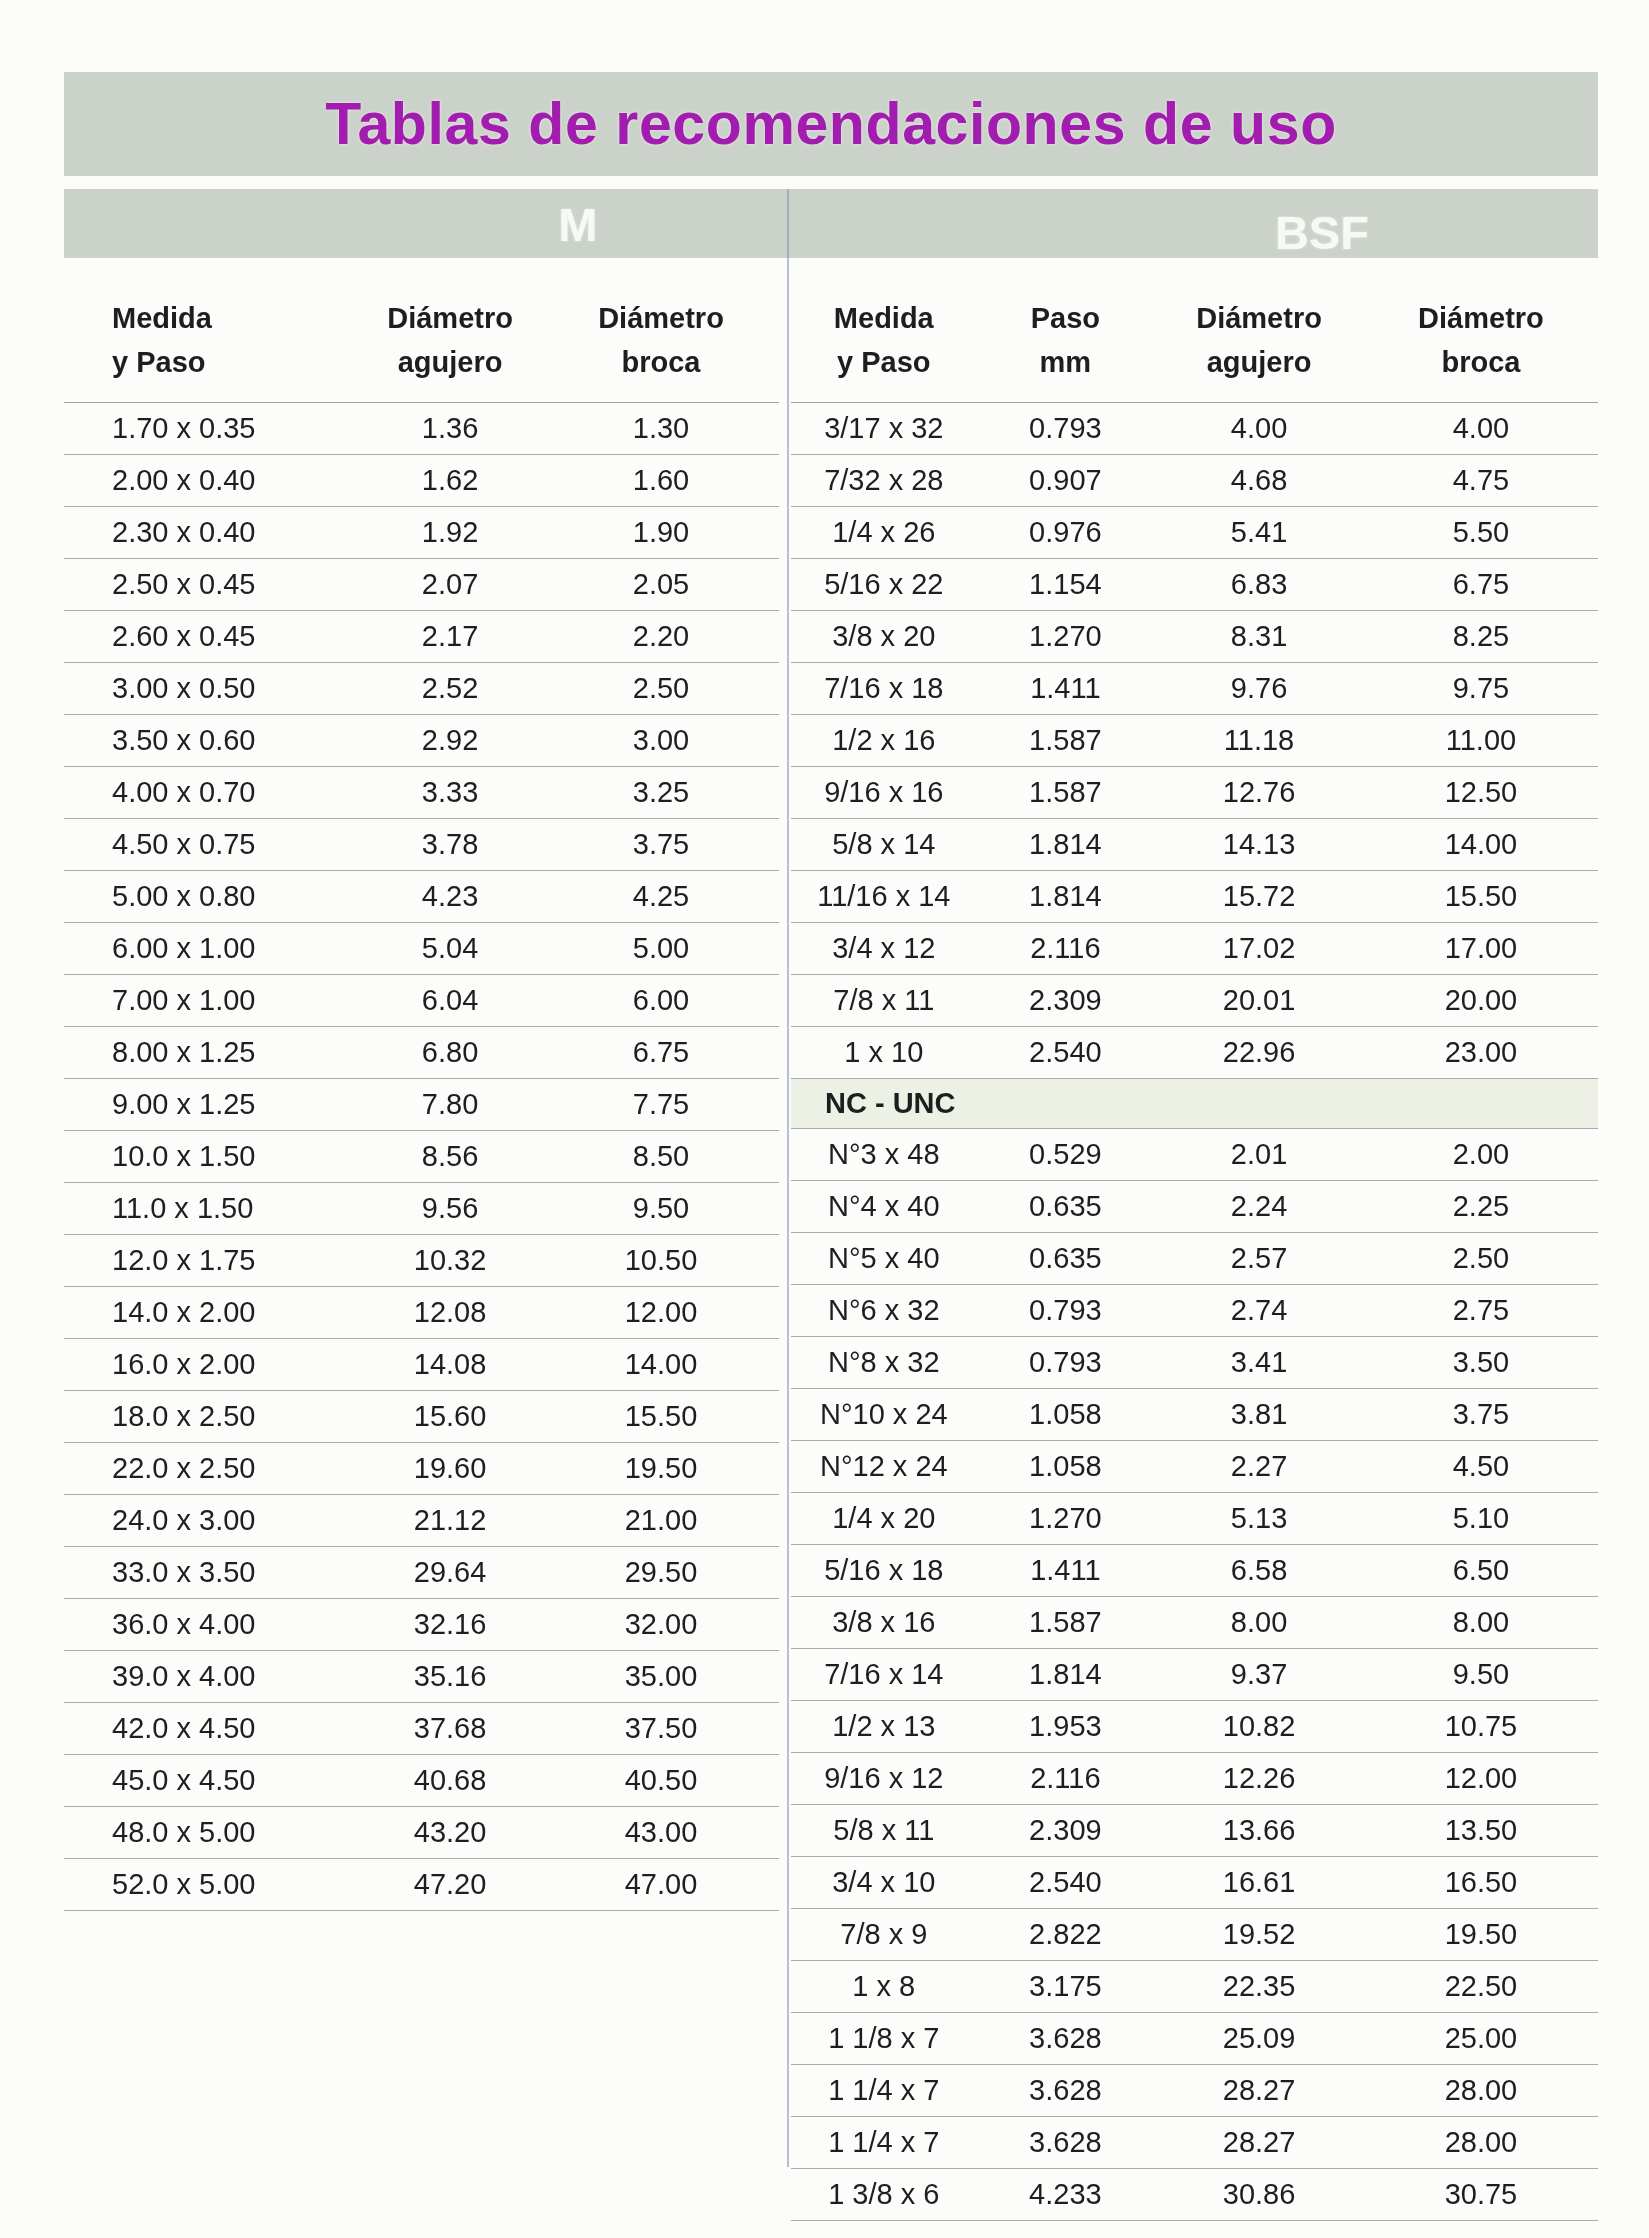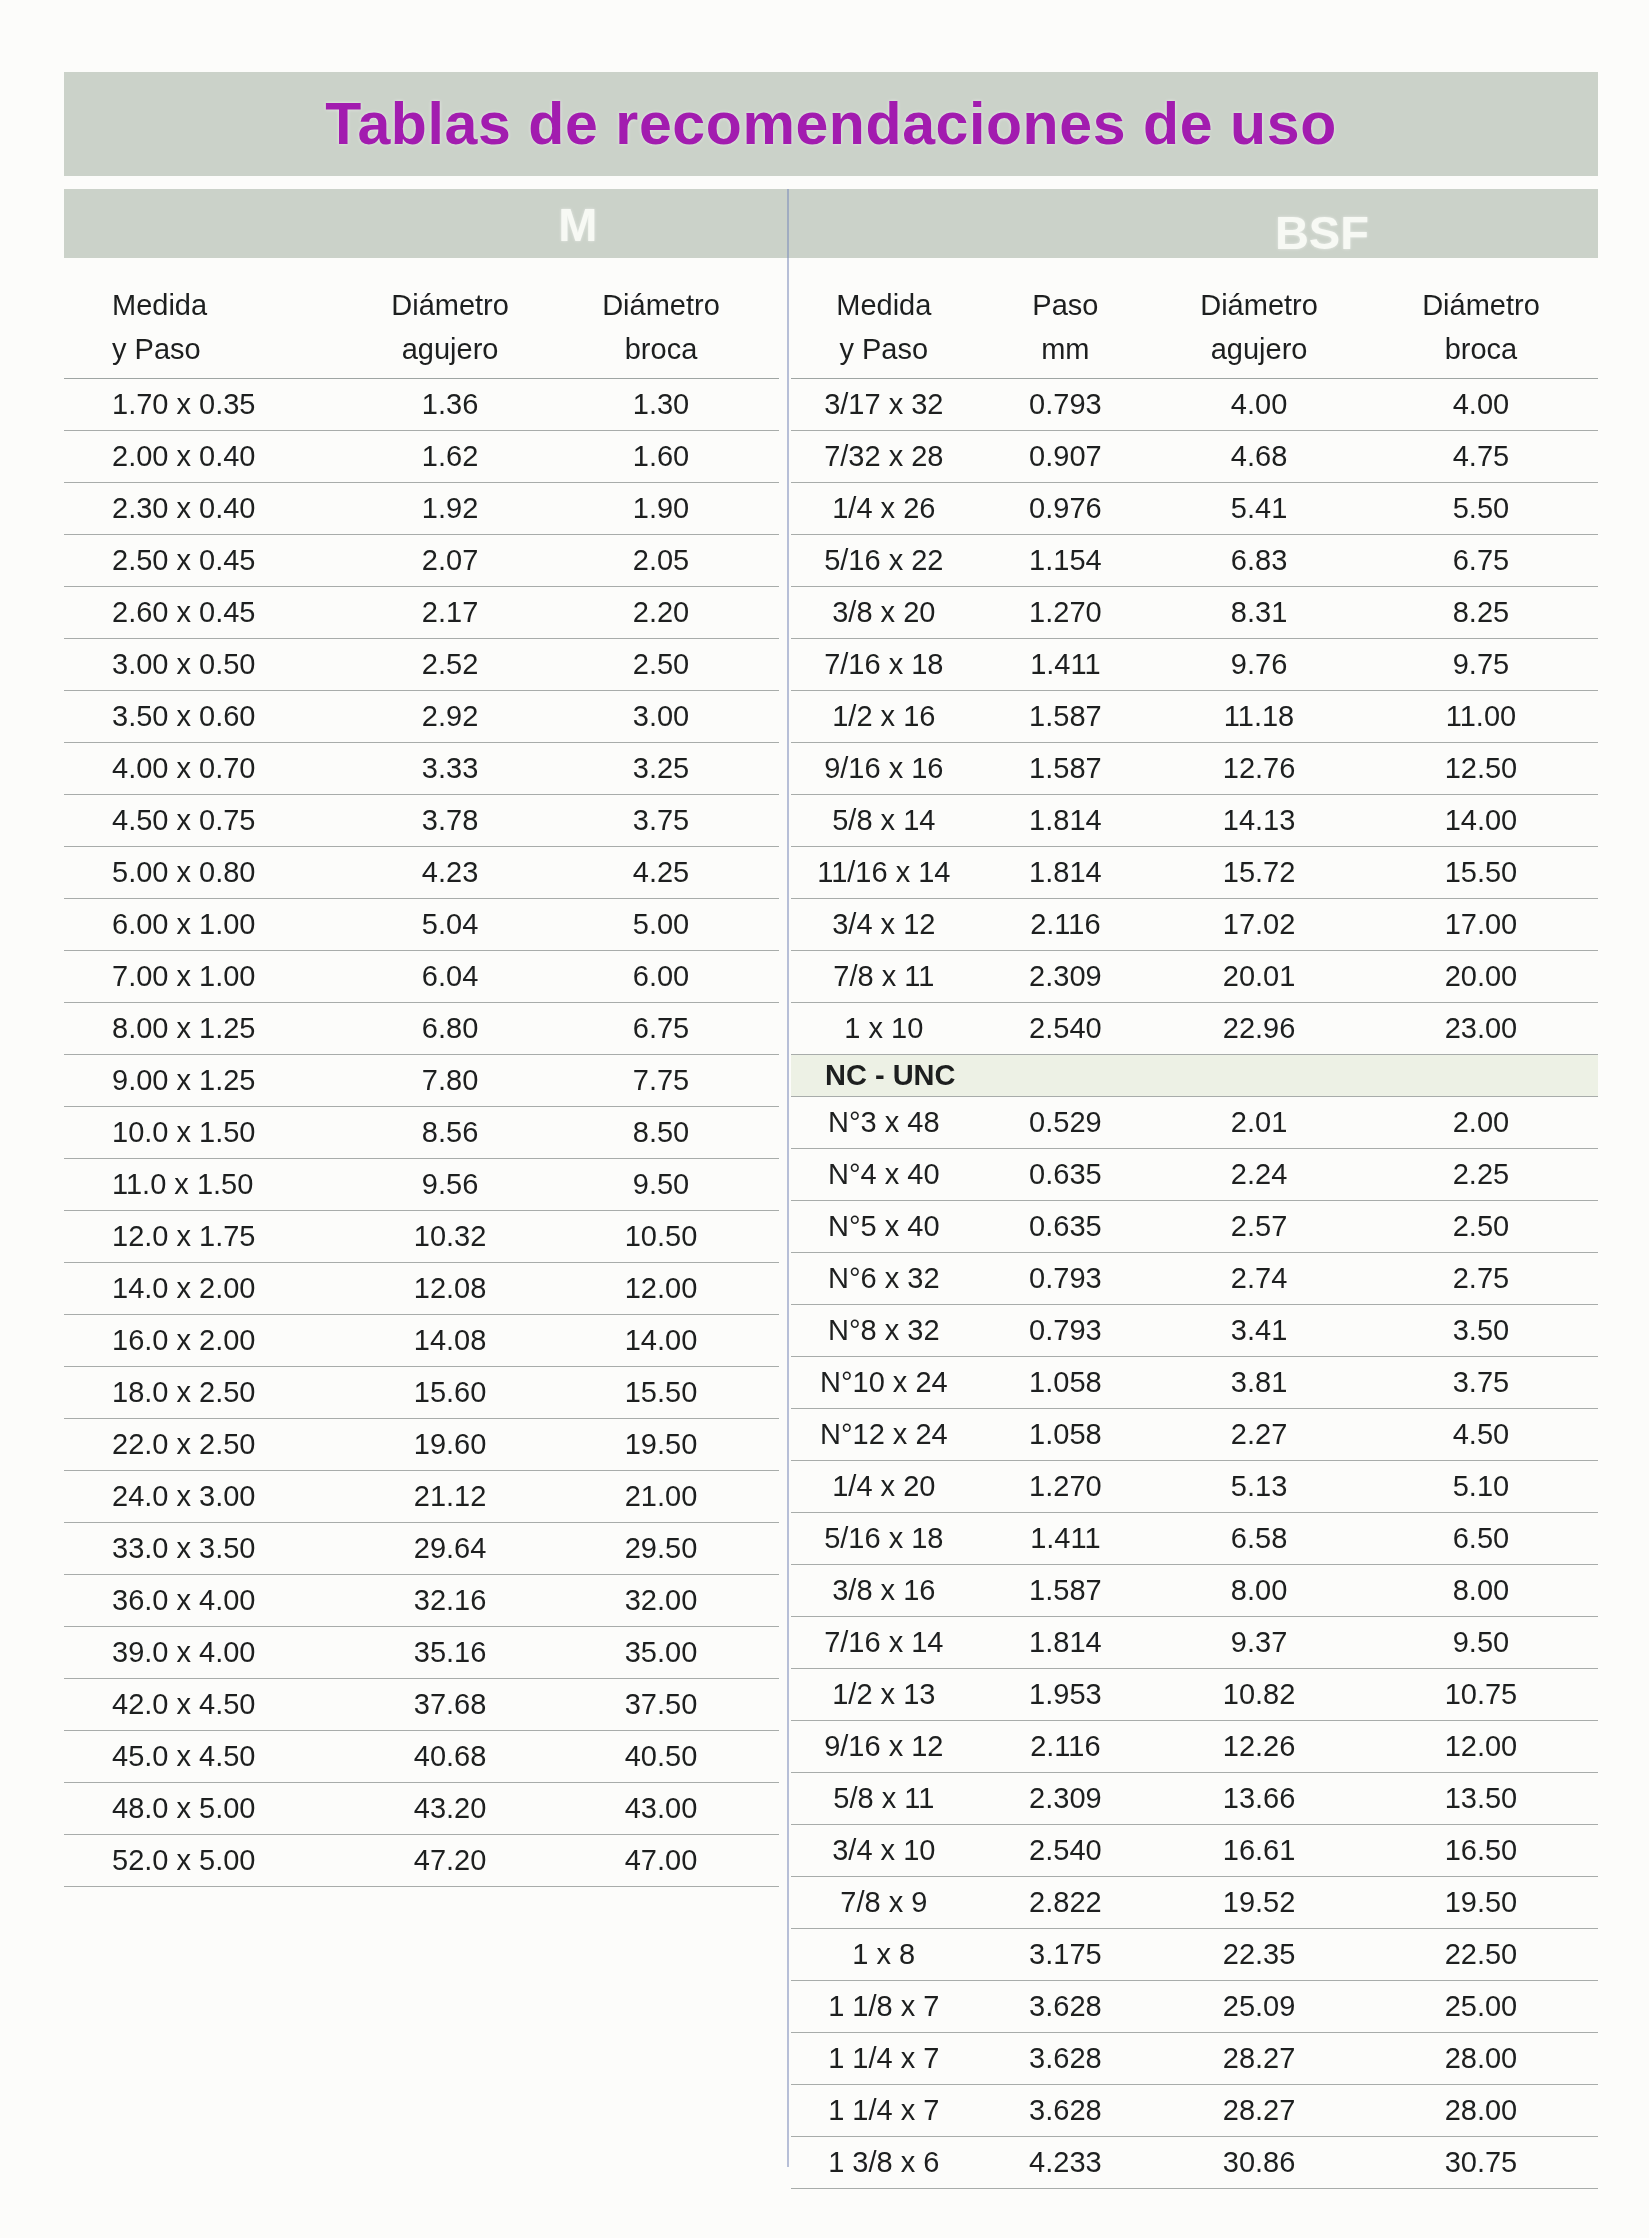--- a/index.html
+++ b/index.html
@@ -32,40 +32,41 @@
   .section-label.m   { left:33.5%; }
   .section-label.bsf { left:82%;margin-top:8px; }
   .v-divider {
     position:absolute; left:787px; top:189px; width:1.8px; height:1978px;
     background:rgba(125,140,185,0.55);
   }
   .tbl { position:absolute; top:283px; font-size:29px; }
   .tbl-left  { left:64px;  width:715px; }
   .tbl-right { left:791px; width:807px; }
   .hdr-row {
-    display:flex; font-weight:normal; line-height:44px; padding-bottom:7px;
+    display:flex; font-weight:bold; line-height:44px; padding-bottom:18px;
     border-bottom:1.2px solid #9fa5a3;
+    margin-top:13px;
   }
   .hdr-cell { text-align:center; }
   .t-row {
     display:flex; align-items:center; height:51px;
     border-bottom:1.2px solid #a8acaa;
   }
   .t-cell { text-align:center; white-space:nowrap; }
   
   .tbl-left .c1 { width:41%; text-align:left; padding-left:48px; box-sizing:border-box; }
   .tbl-left .c2 { width:26%; }
   .tbl-left .c3 { width:33%; }
   
   .tbl-right .c1 { width:23%; }
   .tbl-right .c2 { width:22%; }
   .tbl-right .c3 { width:26%; }
   .tbl-right .c4 { width:29%; }
   .subsection-row {
-    display:flex; align-items:center; height:42px;
+    display:flex; align-items:center; height:50px;
     background:#edf1e5; border-bottom:1.2px solid #a8acaa;
     font-weight:bold; padding-left:34px; box-sizing:border-box;
   }
 </style>
 </head>
 <body>
 
 <div class="page">
 
   <div class="title-band">

